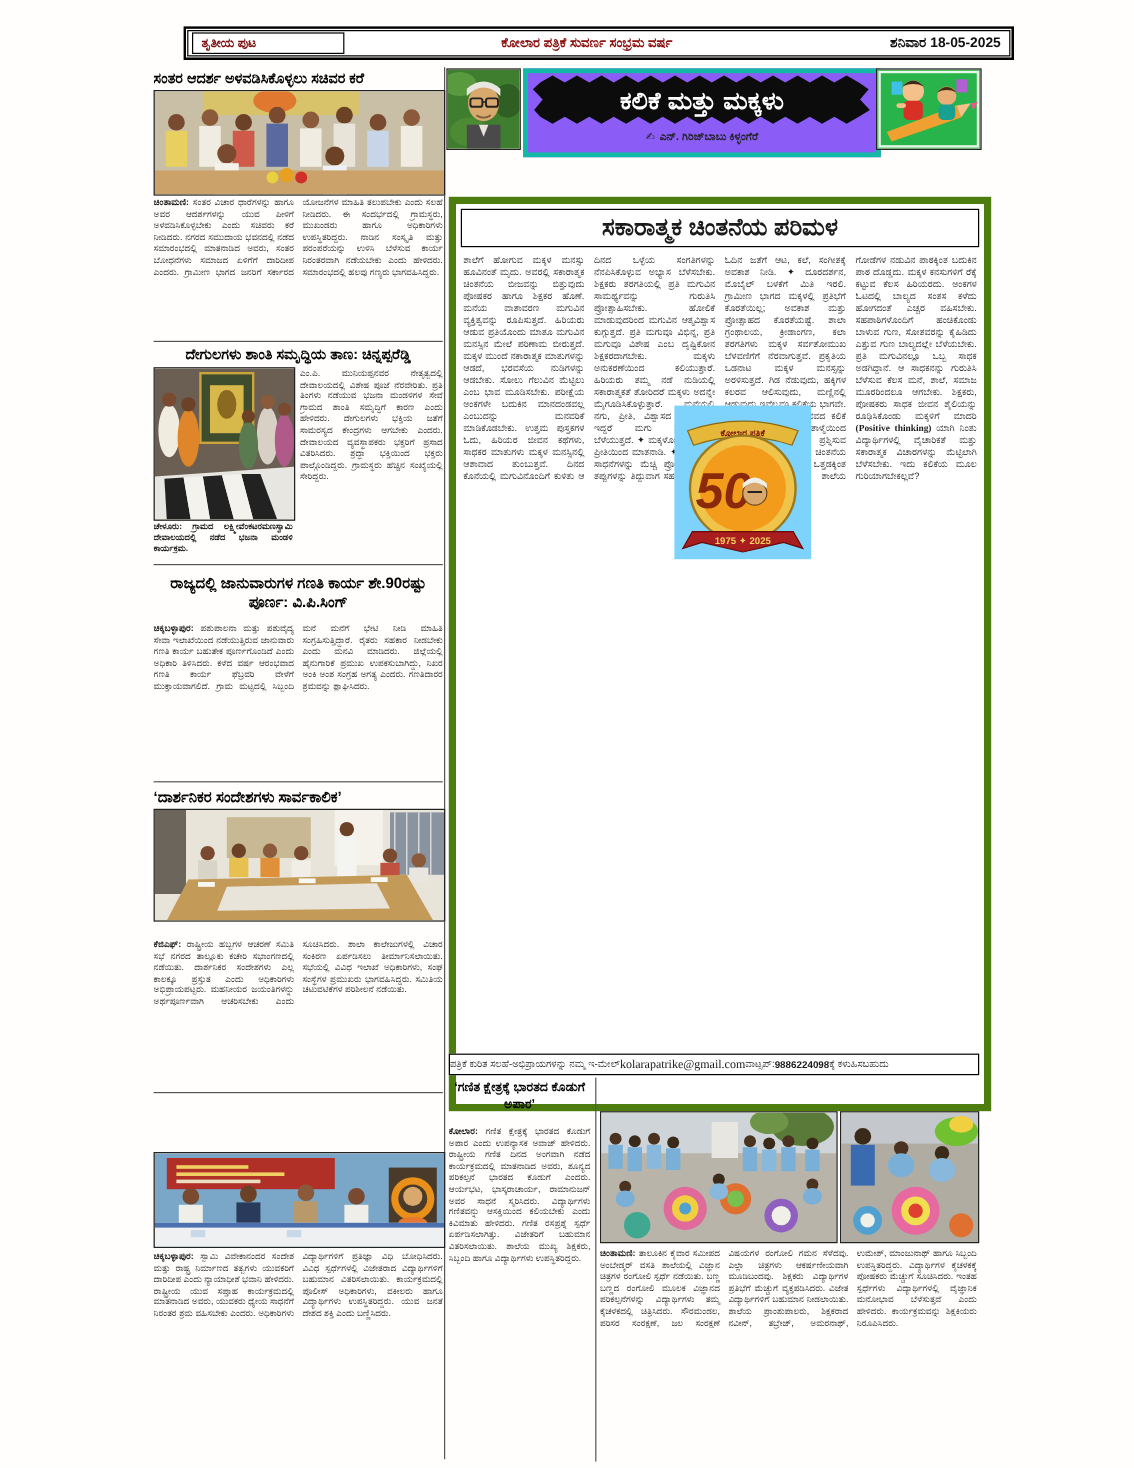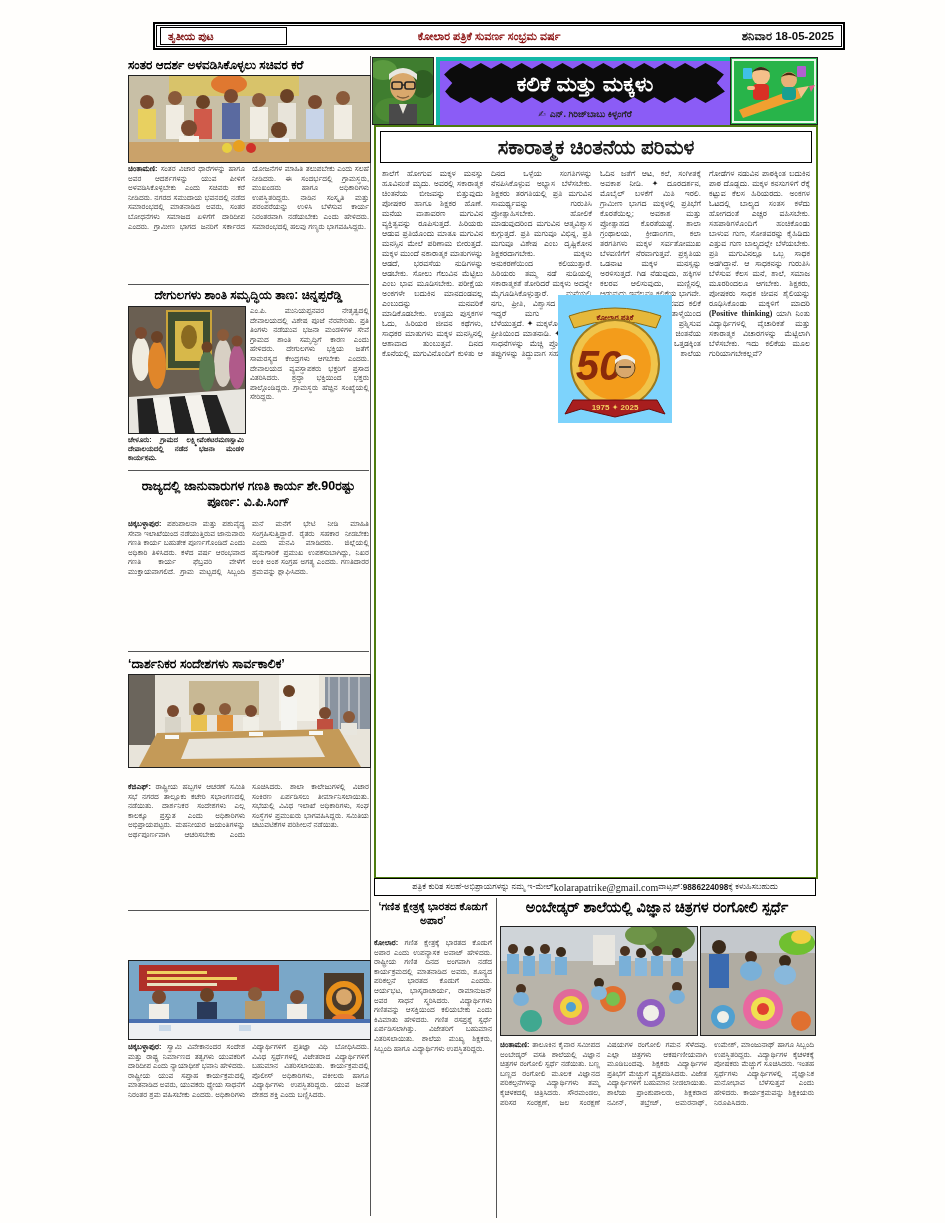--- a/index.html
+++ b/index.html
@@ -21,29 +21,29 @@
   
   .bt{font-size:7.4px;line-height:9.6px;text-align:justify;color:#1c1c1c;overflow:hidden;}
   .cols2{column-count:2;column-gap:7px;}
   .cols3{column-count:3;column-gap:7px;}
   .dl{font-weight:bold;}
   .photo{border:1px solid #222;overflow:hidden;background:#d8d4cc;}
   .photo svg{display:block;width:100%;height:100%;}
   .vdiv{width:1px;background:#555;}
   .hdiv{height:1px;background:#555;}
   
-  .main-box{border:2px solid #4d7c0f;background:#fff;}
+  .main-box{border:6px solid #4d7c0f;background:#fff;margin-top:39px;}
   .mb-hl{position:absolute;left:4px;right:4px;top:4px;height:30px;border:1px solid #000;
          display:flex;align-items:center;justify-content:center;font-size:20px;font-weight:bold;white-space:nowrap;overflow:hidden;}
   .mb-cols{position:absolute;left:6px;right:6px;top:42px;bottom:5px;column-count:4;column-gap:8px;
            font-size:7.8px;line-height:10px;text-align:justify;overflow:hidden;}
   .eng{font-family:"Liberation Serif","DejaVu Serif",serif;font-weight:bold;}
   .emblem{position:absolute;background:#7dd3fc;padding:1px;}
   
-  .fstrip{border:1px solid #000;display:flex;align-items:center;justify-content:center;
+  .fstrip{border:1px solid #000;display:flex;align-items:center;
           font-size:8.2px;white-space:nowrap;overflow:hidden;background:#fff;}
   .fstrip .em{font-family:"Liberation Serif","DejaVu Serif",serif;font-weight:normal;font-size:10px;}
   .fstrip .ph{font-weight:bold;}
   
   .banner-box{border:4px solid #14b8a6;background:#8b5cf6;}
   .byline{display:flex;align-items:center;justify-content:center;gap:4px;font-size:9px;font-weight:bold;color:#222;
           height:18px;white-space:nowrap;overflow:hidden;}
   .caption{font-size:7px;line-height:9px;font-weight:bold;text-align:justify;overflow:hidden;}
 </style>
 </head>
@@ -293,21 +293,20 @@
     <span> ಕ್ಕೆ ಕಳುಹಿಸಬಹುದು</span>
   </div>
 
   <div class="abs hl hl-c" style="left:374px;top:900px;width:118px;height:34px;font-size:10.5px;">‘ಗಣಿತ ಕ್ಷೇತ್ರಕ್ಕೆ ಭಾರತದ ಕೊಡುಗೆ ಅಪಾರ’</div>
   <div class="abs bt" style="left:374px;top:938px;width:118px;height:278px;">
     <span class="dl">ಕೋಲಾರ:</span><span> ಗಣಿತ ಕ್ಷೇತ್ರಕ್ಕೆ ಭಾರತದ ಕೊಡುಗೆ ಅಪಾರ ಎಂದು ಉಪನ್ಯಾಸಕ ಅವಾಜ್ ಹೇಳಿದರು. ರಾಷ್ಟ್ರೀಯ ಗಣಿತ ದಿನದ ಅಂಗವಾಗಿ ನಡೆದ ಕಾರ್ಯಕ್ರಮದಲ್ಲಿ ಮಾತನಾಡಿದ ಅವರು, ಶೂನ್ಯದ ಪರಿಕಲ್ಪನೆ ಭಾರತದ ಕೊಡುಗೆ ಎಂದರು. ಆರ್ಯಭಟ, ಭಾಸ್ಕರಾಚಾರ್ಯ, ರಾಮಾನುಜನ್ ಅವರ ಸಾಧನೆ ಸ್ಮರಿಸಿದರು. ವಿದ್ಯಾರ್ಥಿಗಳು ಗಣಿತವನ್ನು ಆಸಕ್ತಿಯಿಂದ ಕಲಿಯಬೇಕು ಎಂದು ಕಿವಿಮಾತು ಹೇಳಿದರು. ಗಣಿತ ರಸಪ್ರಶ್ನೆ ಸ್ಪರ್ಧೆ ಏರ್ಪಡಿಸಲಾಗಿತ್ತು. ವಿಜೇತರಿಗೆ ಬಹುಮಾನ ವಿತರಿಸಲಾಯಿತು. ಶಾಲೆಯ ಮುಖ್ಯ ಶಿಕ್ಷಕರು, ಸಿಬ್ಬಂದಿ ಹಾಗೂ ವಿದ್ಯಾರ್ಥಿಗಳು ಉಪಸ್ಥಿತರಿದ್ದರು.</span>
   </div>
 
   <div class="abs vdiv" style="left:496px;top:898px;height:320px;"></div>
 
-  <div class="abs hl hl-c" style="left:500px;top:898px;width:314px;height:24px;font-size:14.5px;white-space:nowrap;">ಅಂಬೇಡ್ಕರ್ ಶಾಲೆಯಲ್ಲಿ ವಿಜ್ಞಾನ ಚಿತ್ರಗಳ ರಂಗೋಲಿ ಸ್ಪರ್ಧೆ</div>
 
   <div class="abs photo" style="left:500px;top:926px;width:196px;height:108px;">
     <svg viewBox="0 0 196 108" preserveAspectRatio="none">
       <rect width="196" height="108" fill="#b8b4aa"></rect>
       <rect x="0" y="0" width="196" height="34" fill="#cfd4d8"></rect>
       <ellipse cx="168" cy="12" rx="26" ry="16" fill="#5a7a3a"></ellipse>
       <ellipse cx="140" cy="8" rx="16" ry="10" fill="#6e9448"></ellipse>
       <rect x="92" y="8" width="22" height="30" fill="#e8e6e0"></rect>
       <g>
         <circle cx="12" cy="22" r="5" fill="#4a3220"></circle>

